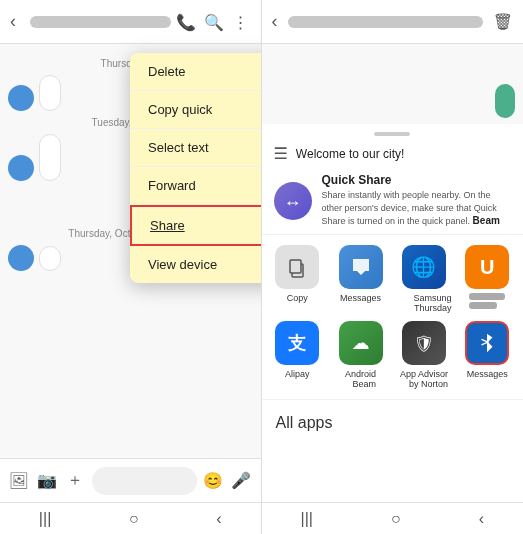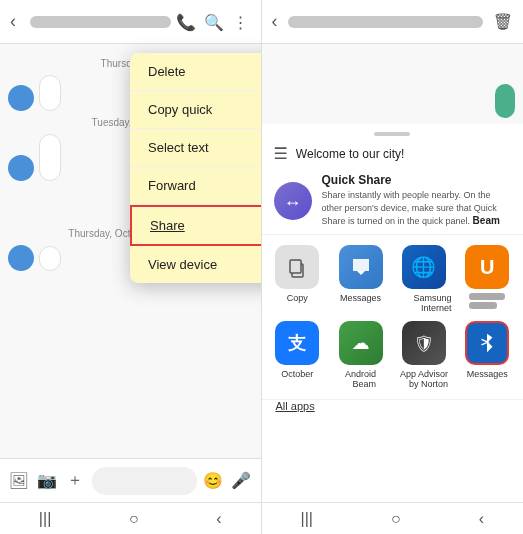--- a/index.html
+++ b/index.html
@@ -374,26 +374,25 @@
     .app-icon.norton-icon-bg {
       background: linear-gradient(135deg, #333, #555);
     }
 
     .app-icon.bluetooth-icon-bg {
       background: #1565c0;
       border: 2px solid #e53935;
     }
 
     .all-apps-row {
-      padding: 0 14px;
-      font-size: 11px;
+      padding: 14px 14px;
+      font-size: 16px;
       color: #333;
       font-weight: 500;
       border-top: 1px solid #f0f0f0;
-      text-decoration: underline;
     }
 
     .right-nav-bar {
       height: 32px;
       background: #fff;
       display: flex;
       align-items: center;
       justify-content: space-around;
       border-top: 1px solid #e0e0e0;
       margin-top: auto;
@@ -548,38 +547,38 @@
             <path d="M8 16l4 4 4-4" fill="white"></path>
           </svg>
         </div>
         <span class="app-label">Messages</span>
       </div>
 
       <div class="app-item">
         <div class="app-icon samsung-icon-bg">
           <span style="color:white;font-size:20px">🌐</span>
         </div>
-        <span class="app-label">Samsung Internet</span>
+        <span class="app-label">Samsung Thursday</span>
       </div>
 
       <div class="app-item">
         <div class="app-icon uc-icon-bg">
           <span style="color:white;font-size:20px;font-weight:bold">U</span>
         </div>
         <span class="app-label">
           <span style="display:block;height:7px;background:#aaa;border-radius:3px;width:36px;margin-bottom:2px"></span>
           <span style="display:block;height:7px;background:#aaa;border-radius:3px;width:28px"></span>
         </span>
       </div>
 
       <div class="app-item">
         <div class="app-icon alipay-icon-bg">
           <span style="color:white;font-size:18px;font-weight:bold">支</span>
         </div>
-        <span class="app-label">October</span>
+        <span class="app-label">Alipay</span>
       </div>
 
       <div class="app-item">
         <div class="app-icon android-beam-icon-bg">
           <span style="color:white;font-size:18px">☁</span>
         </div>
         <span class="app-label">Android<br>Beam</span>
       </div>
 
       <div class="app-item">

